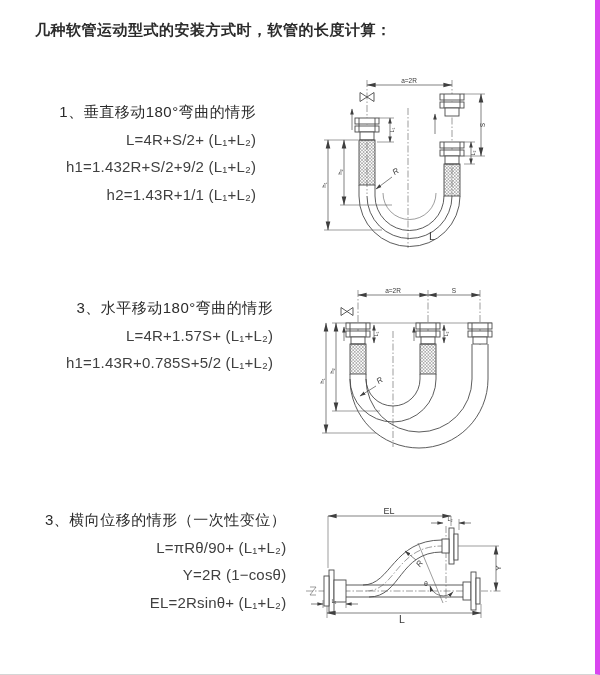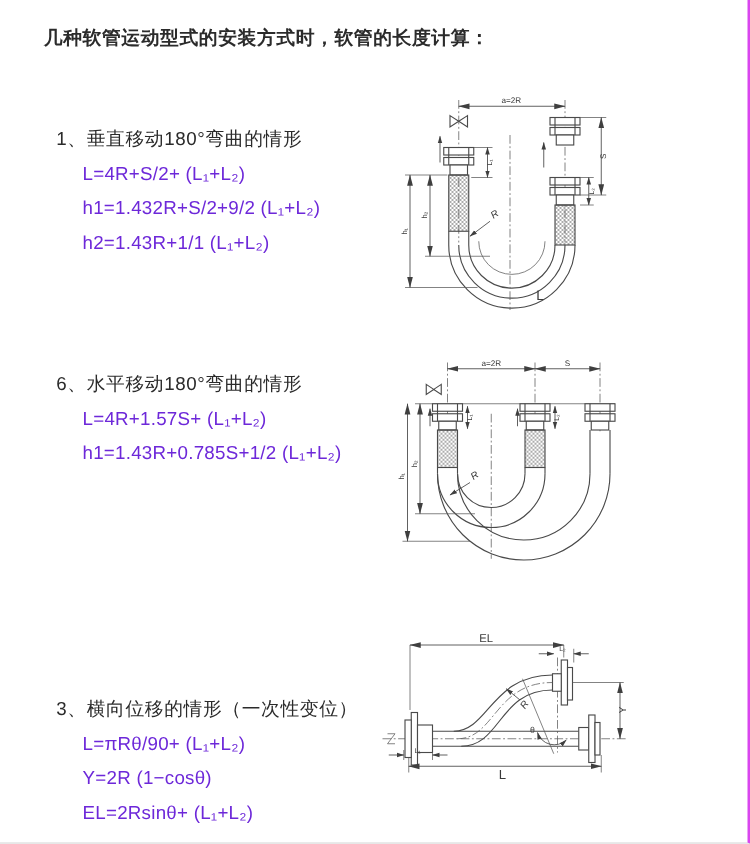--- a/index.html
+++ b/index.html
@@ -1,27 +1,27 @@
 <!DOCTYPE html>
 <html><head>
 <meta charset="utf-8">
 <style>
   html,body{margin:0;padding:0;background:#ffffff;}
   #page{
     position:relative;width:600px;height:675px;background:#ffffff;overflow:hidden;
     font-family:"Liberation Sans","DejaVu Sans",sans-serif;color:#2b2b2b;
-    box-sizing:border-box;border-right:2px solid #d946ef;border-bottom:1px solid #d5d5d5;
+    box-sizing:border-box;border-right:5px solid #d946ef;border-bottom:1px solid #d5d5d5;text-align:right;
   }
   .title{position:absolute;left:35px;top:21px;font-size:15px;font-weight:bold;letter-spacing:0.5px;white-space:nowrap;}
   .section{position:absolute;left:45px;}
   .sec-heading{font-size:15px;font-weight:400;line-height:27.5px;letter-spacing:0.5px;white-space:nowrap;}
-  .formula{font-size:15px;font-weight:400;line-height:27.5px;padding-left:21px;letter-spacing:0.2px;white-space:nowrap;color:#6d28d9;}
+  .formula{font-size:15px;font-weight:400;line-height:27.5px;padding-left:21px;letter-spacing:0.2px;white-space:nowrap;color:#404040;}
   #sec1{top:98px;}
   #sec2{top:294px;}
-  #sec3{top:506px;margin-top:48px;}
+  #sec3{top:506px;}
   .dia{position:absolute;}
   #dia1{left:322px;top:72px;}
   #dia2{left:318px;top:283px;}
   #dia3{left:303px;top:506px;}
   svg{overflow:visible;}
   svg text{fill:#3a3a3a;font-family:"Liberation Sans","DejaVu Sans",sans-serif;}
   .ln{stroke:#4a4a4a;stroke-width:0.9;fill:none;}
   .thin{stroke:#5a5a5a;stroke-width:0.6;fill:none;}
   .dim{stroke:#4a4a4a;stroke-width:0.7;fill:none;}
   .cl{stroke:#5a5a5a;stroke-width:0.6;fill:none;stroke-dasharray:7 2 1.5 2;}
@@ -148,23 +148,23 @@
 
     <g>
       <text x="74" y="102" font-size="8" font-style="italic" text-anchor="middle" transform="rotate(-35 74 100)">R</text>
       <line class="dim" x1="70" y1="105" x2="54" y2="117" marker-end="url(#arrs)"></line>
     </g>
 
     <text x="110" y="168" font-size="11" text-anchor="middle">L</text>
   </svg>
 
   <div class="section" id="sec2">
-    <div class="sec-heading">6、水平移动180°弯曲的情形</div>
+    <div class="sec-heading">3、水平移动180°弯曲的情形</div>
     <div class="formula">L=4R+1.57S+ (L₁+L₂)</div>
-    <div class="formula">h1=1.43R+0.785S+1/2 (L₁+L₂)</div>
+    <div class="formula">h1=1.43R+0.785S+5/2 (L₁+L₂)</div>
   </div>
 
   <svg id="dia2" class="dia" width="185" height="172" viewBox="0 0 185 172">
     <g>
       <line class="cl" x1="40" y1="7" x2="40" y2="62"></line>
       <line class="cl" x1="110" y1="7" x2="110" y2="62"></line>
       <line class="cl" x1="162" y1="7" x2="162" y2="62"></line>
       <line class="cl" x1="75" y1="48" x2="75" y2="164"></line>
     </g>
 

